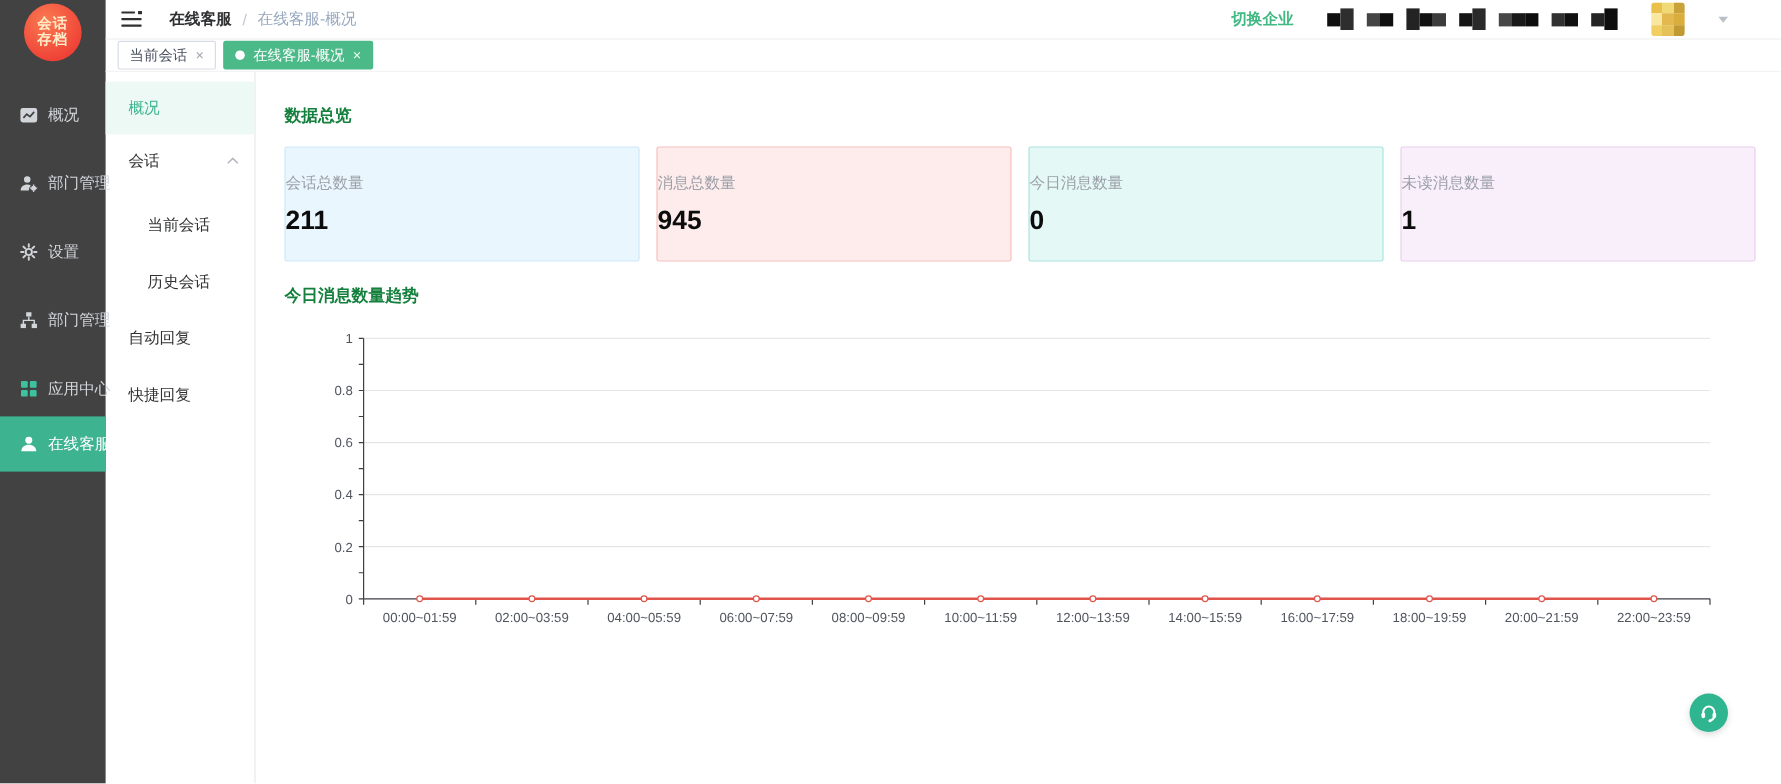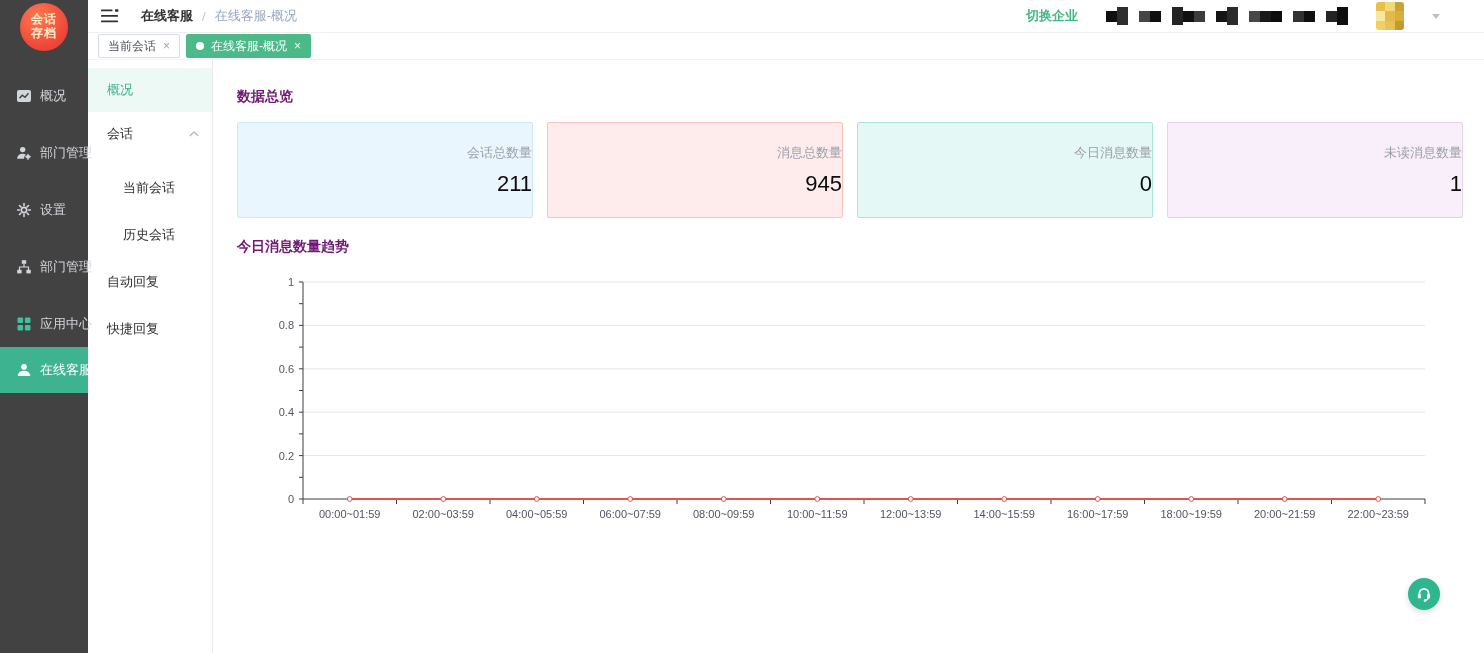--- a/index.html
+++ b/index.html
@@ -66,28 +66,28 @@
   .subnav { width:125px; flex-shrink:0; border-right:1px solid #eaeaea; padding-top:8px; font-size:13px; }
   .subnav-item { height:44px; display:flex; align-items:center; padding-left:19px; cursor:pointer; color:#303133; }
   .subnav-item.active { background:var(--subnav-active-bg,#edf9f4); color:var(--subnav-active-text,#3db390); }
   .subnav-item.sub { padding-left:35px; height:47px; }
   .subnav-item.first-sub { margin-top:8px; }
   .subnav-item.plain { height:47px; }
   .chevron-up { margin-left:auto; margin-right:13px; display:inline-flex; }
 
   
   .content { flex:1; padding:28px 21px 0 24px; min-width:0; }
-  .section-title { font-size:14px; font-weight:bold; color:#701a75; margin:0; }
+  .section-title { font-size:14px; font-weight:bold; color:#15803d; margin:0; }
   .cards { display:flex; gap:14px; margin-top:16px; }
   .card {
     flex:1; height:96px; border:1px solid transparent; border-radius:2px;
-    display:flex; flex-direction:column; align-items:flex-end; justify-content:center; gap:9px;
+    display:flex; flex-direction:column; align-items:flex-start; justify-content:center; gap:9px;
   }
   .card-label { font-size:13px; color:#9b9fa8; }
-  .card-value { font-size:22px; font-weight:normal; color:#0c0c0c; }
+  .card-value { font-size:22px; font-weight:bold; color:#0c0c0c; }
   .trend-title { margin-top:20px; }
   #chart { margin-top:14px; }
 
   
   .fab {
     position:absolute; right:44px; bottom:43px; width:32px; height:32px; border-radius:50%;
     background:var(--fab,#2fb58f); border:none; display:flex; align-items:center; justify-content:center;
     cursor:pointer; box-shadow:0 2px 6px rgba(0,0,0,.15); padding:0;
   }
 </style>

